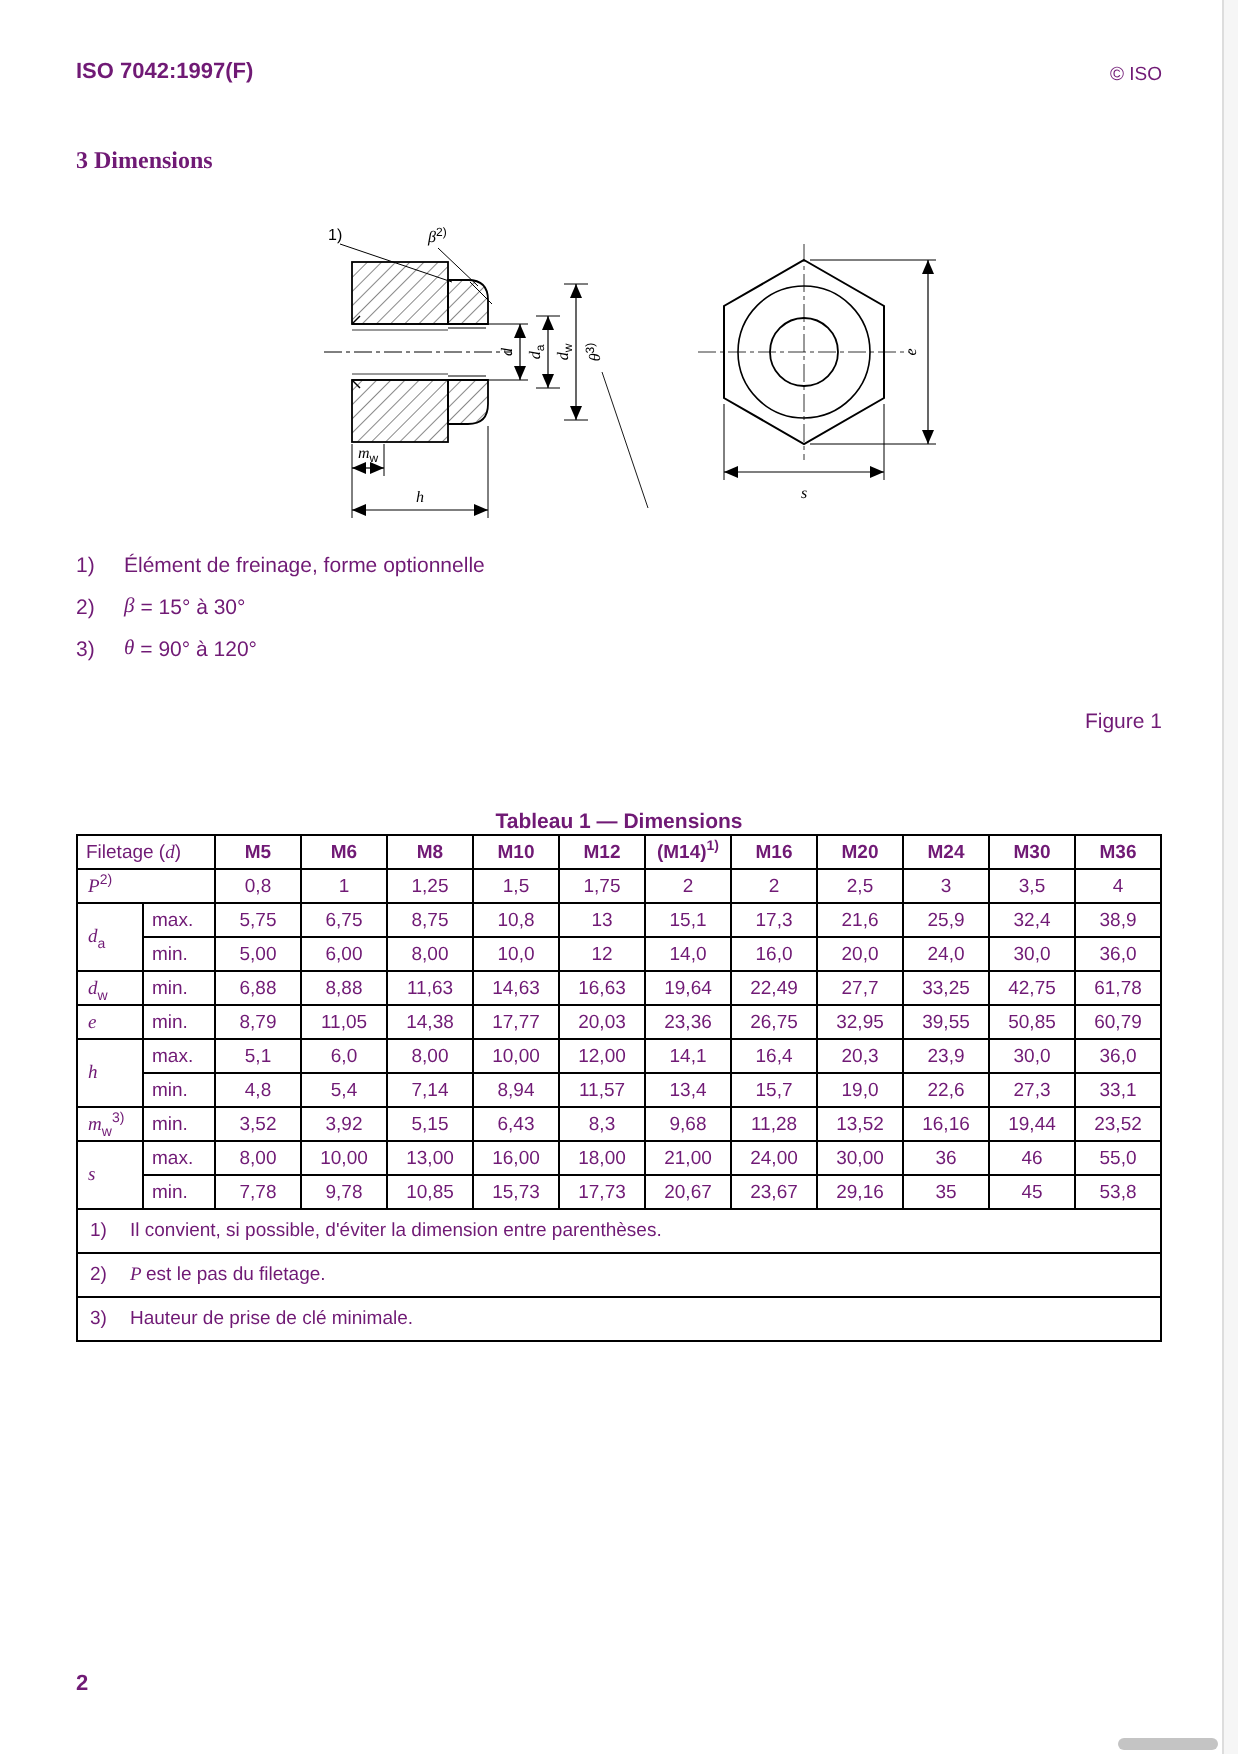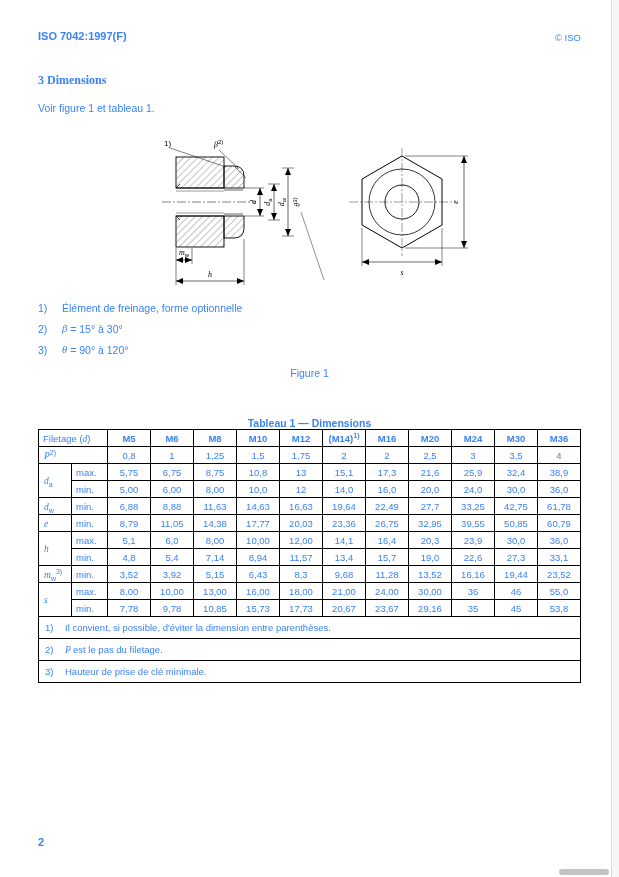--- a/index.html
+++ b/index.html
@@ -1,30 +1,30 @@
 <!DOCTYPE html>
 <html><head>
 <meta charset="utf-8">
 <style>
   html,body{margin:0;padding:0;width:619px;height:877px;background:#ffffff;overflow:hidden;}
   .page{position:absolute;inset:0;padding:30px 38px 0 38px;box-sizing:border-box;
-        font-family:"Liberation Sans",sans-serif;color:#3b82f6;}
+        font-family:"Liberation Sans",sans-serif;color:#701a75;}
   .page-header{display:flex;justify-content:space-between;align-items:flex-start;}
   .doc-ref{font-weight:bold;font-size:11px;}
   .copyright{font-size:9.5px;margin-top:2px;}
   .section-heading{font-size:12px;font-weight:bold;margin:30px 0 0 0;font-family:Liberation Serif, serif;}
   .body-text{font-size:10.5px;margin:14px 0 0 0;}
   .body-text + .body-text{margin-top:12px;}
   .figure-wrap{margin-top:20px;text-align:center;}
   .notes{margin-top:8px;font-size:10.5px;}
   .note{display:flex;margin-top:9px;}
   .note-num{width:24px;flex:none;}
   .var{font-family:"Liberation Serif",serif;font-style:italic;}
   .note .var{margin-right:3px;}
-  .figure-caption{text-align:center;font-size:10.5px;margin-top:11px;}
+  .figure-caption{text-align:right;font-size:10.5px;margin-top:24px;}
   .table-title{text-align:center;font-weight:bold;font-size:10.5px;margin-top:38px;}
   .units-note{text-align:right;font-size:9.5px;margin-top:12px;margin-bottom:3px;}
   table.dims{width:100%;border-collapse:collapse;border:1.5px solid #000;}
   .dims th,.dims td{border:1px solid #000;font-size:9.5px;padding:2.5px 1px;text-align:center;}
   .dims th{font-weight:bold;}
   .dims th.corner{text-align:left;padding-left:4px;font-weight:normal;}
   .dims td.sym{text-align:left;padding-left:5px;}
   .dims td.lbl{text-align:left;padding-left:4px;width:30px;}
   .dims td.fn{text-align:left;padding:5px 4px 5px 6px;}
   .fn-num{display:inline-block;width:20px;}
@@ -40,21 +40,20 @@
 
 <div class="page">
 
   <div class="page-header">
     <span class="doc-ref">ISO 7042:1997(F)</span>
     <span class="copyright">© ISO</span>
   </div>
 
   <h2 class="section-heading">3 Dimensions</h2>
 
-  <p class="body-text">Voir figure 1 et tableau 1.</p>
 
   <div class="figure-wrap">
     <svg width="335" height="155" viewBox="0 0 335 155">
       <defs>
         <pattern id="hatch" width="5" height="5" patternUnits="userSpaceOnUse" patternTransform="rotate(45)">
           <line x1="0" y1="0" x2="0" y2="5" stroke="#555" stroke-width="0.7"></line>
         </pattern>
         <marker id="arr" markerWidth="8" markerHeight="8" refX="7" refY="3" orient="auto-start-reverse" markerUnits="userSpaceOnUse">
           <path d="M0,0 L7,3 L0,6 Z" fill="#000"></path>
         </marker>

